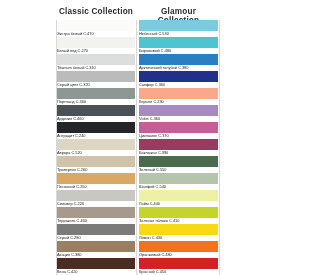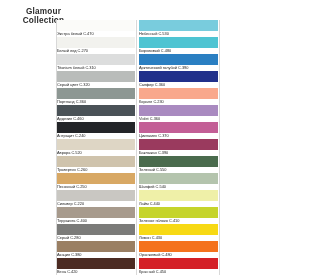--- a/index.html
+++ b/index.html
@@ -72,20 +72,21 @@
   .divider.left{left:56px;}
   .divider.mid{left:136px;}
   .divider.right{left:219px;}
 </style>
 </head>
 <body>
 
 <div id="sheet">
 
   <div class="headers">
+    <div class="hdr classic">Classic Collection</div>
     <div class="hdr glamour">Glamour Collection</div>
   </div>
 
   <div class="divider left"></div>
   <div class="divider mid"></div>
   <div class="divider right"></div>
 
   <div class="columns">
     <div class="col classic" id="col-classic">
         <div class="row">

